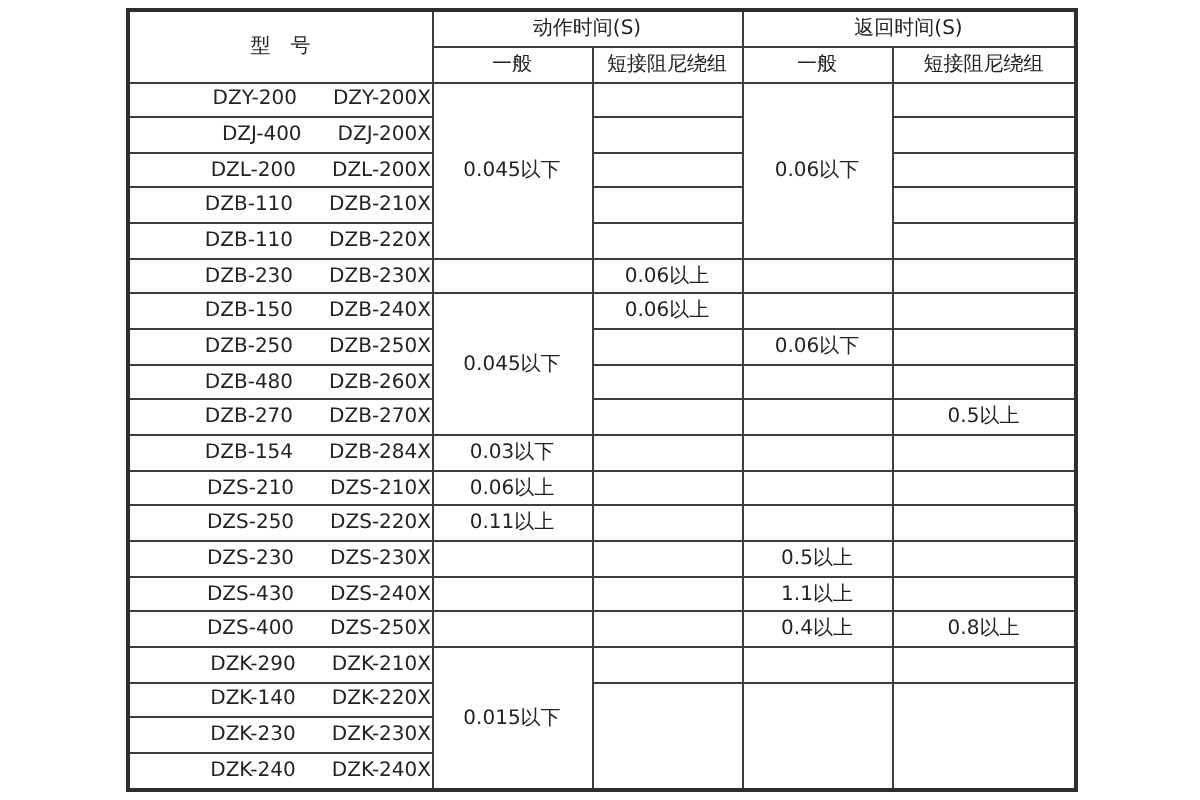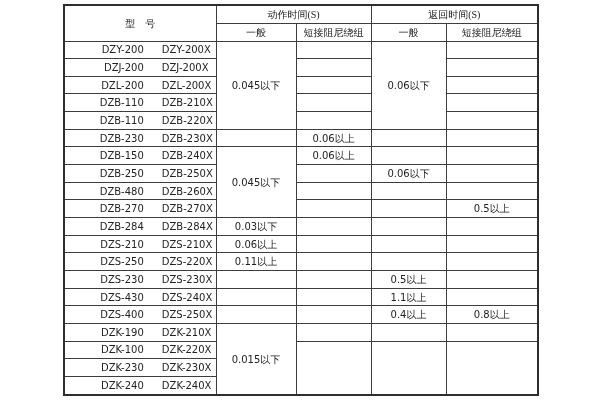--- a/index.html
+++ b/index.html
@@ -34,26 +34,26 @@
     vertical-align: middle;
     padding: 0;
     font-size: 10px;
     line-height: 1.1;
     overflow: hidden;
     white-space: nowrap;
   }
   table.spec {
     border: 2px solid #2e2e2e;
   }
-  tr.hrow td { font-size: 10px; font-family: Liberation Serif, serif; }
+  tr.hrow td { font-size: 10px; }
   td.subhead { font-size: 9px; }
   td.model-header { font-size: 10.5px; }
   .mrow {
     display: flex;
-    justify-content: center;
+    justify-content: flex-end;
     gap: 18px;
     padding-left: 32px;
   }
 </style>
 </head>
 <body>
 
 <div class="canvas">
   <table class="spec">
     <colgroup>
@@ -86,21 +86,21 @@
           </td>
         <td rowspan="5">0.045以下</td>
         <td></td>
         <td rowspan="5">0.06以下</td>
         <td></td>
       </tr>
 
       <tr>
         <td>
             <div class="mrow">
-              <span>DZJ-200</span>
+              <span>DZJ-400</span>
               <span>DZJ-200X</span>
             </div>
           </td>
         <td></td>
         <td></td>
       </tr>
 
       <tr>
         <td>
             <div class="mrow">
@@ -192,21 +192,21 @@
             </div>
           </td>
         <td></td>
         <td></td>
         <td>0.5以上</td>
       </tr>
 
       <tr>
         <td>
             <div class="mrow">
-              <span>DZB-284</span>
+              <span>DZB-154</span>
               <span>DZB-284X</span>
             </div>
           </td>
         <td>0.03以下</td>
         <td></td>
         <td></td>
         <td></td>
       </tr>
 
       <tr>
@@ -270,34 +270,34 @@
           </td>
         <td></td>
         <td></td>
         <td>0.4以上</td>
         <td>0.8以上</td>
       </tr>
 
       <tr>
         <td>
             <div class="mrow">
-              <span>DZK-190</span>
+              <span>DZK-290</span>
               <span>DZK-210X</span>
             </div>
           </td>
         <td rowspan="4">0.015以下</td>
         <td></td>
         <td></td>
         <td></td>
       </tr>
 
       <tr>
         <td>
             <div class="mrow">
-              <span>DZK-100</span>
+              <span>DZK-140</span>
               <span>DZK-220X</span>
             </div>
           </td>
         <td rowspan="3"></td>
         <td rowspan="3"></td>
         <td rowspan="3"></td>
       </tr>
 
       <tr>
         <td>

